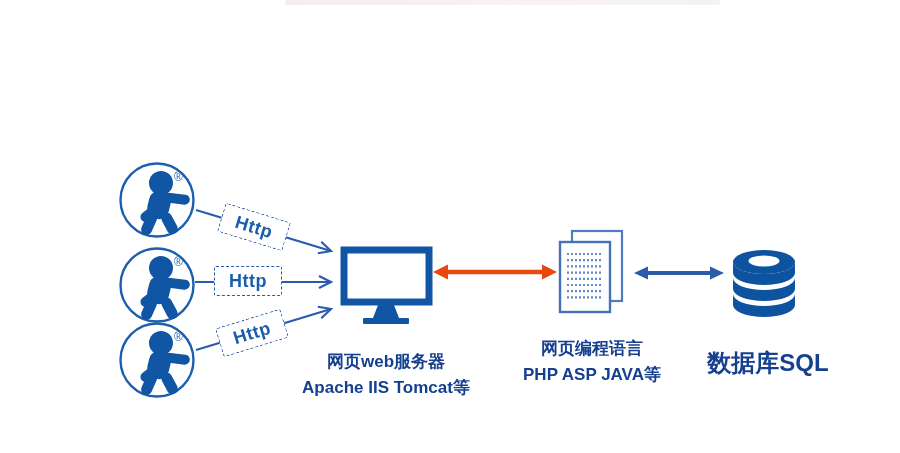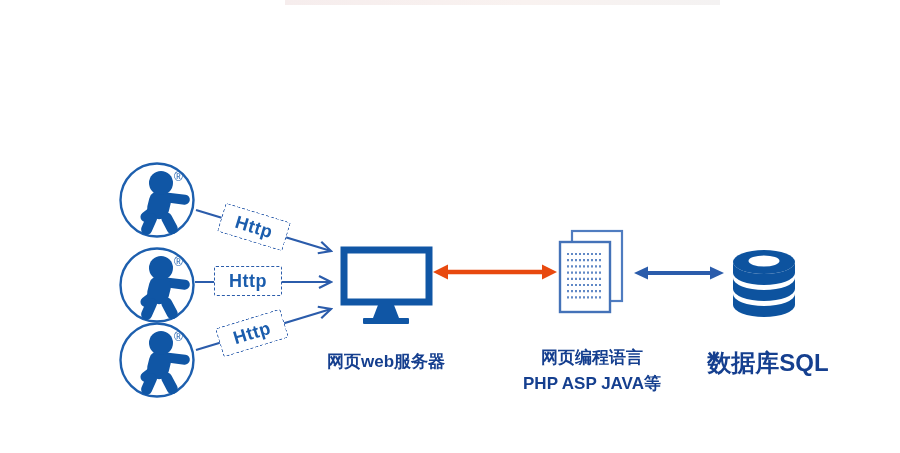--- a/index.html
+++ b/index.html
@@ -20,21 +20,21 @@
     color:#1b5dad;font-size:18px;font-weight:600;letter-spacing:.5px;
   }
   .http-box.rot-down{left:220px;top:212px;transform:rotate(17deg);}
   .http-box.flat{left:214px;top:266px;}
   .http-box.rot-up{left:218px;top:318px;transform:rotate(-17deg);}
   .node-label{
     position:absolute;text-align:center;color:#153f8f;font-weight:700;
     font-size:17px;line-height:26px;white-space:nowrap;
   }
   .label-web{left:276px;top:349px;width:220px;}
-  .label-lang{left:482px;top:345px;width:220px;}
+  .label-lang{left:482px;top:336px;width:220px;}
   .label-db{left:668px;top:350px;width:200px;font-size:24px;}
   svg{display:block;}
   .overlay{position:absolute;left:0;top:0;pointer-events:none;}
 </style>
 </head>
 <body>
 
 <div id="canvas">
 
   <svg width="0" height="0" style="position:absolute" aria-hidden="true">
@@ -138,20 +138,21 @@
         <path d="M5,18 A31,12 0 0 0 67,18 L67,29 A31,12 0 0 1 5,29 Z"></path>
         <path d="M5,34 A31,12 0 0 0 67,34 L67,45 A31,12 0 0 1 5,45 Z"></path>
         <path d="M5,50 A31,12 0 0 0 67,50 L67,61 A31,12 0 0 1 5,61 Z"></path>
       </g>
       <ellipse cx="36" cy="17" rx="15.5" ry="5.5" fill="#ffffff"></ellipse>
     </svg>
   </div>
 
   <div class="node-label label-web">
     <div>网页web服务器</div>
+    <div>Apache IIS Tomcat等</div>
   </div>
   <div class="node-label label-lang">
     <div>网页编程语言</div>
     <div>PHP ASP JAVA等</div>
   </div>
   <div class="node-label label-db">
     <div>数据库SQL</div>
   </div>
 
 </div>

